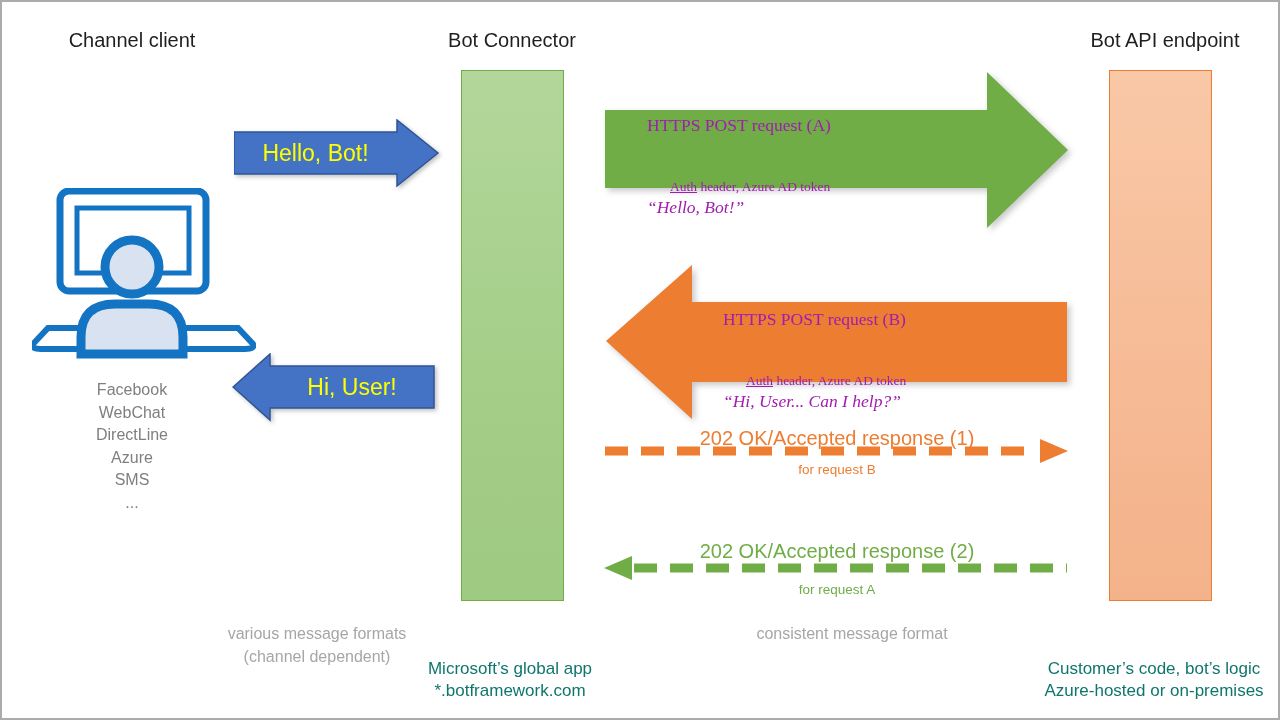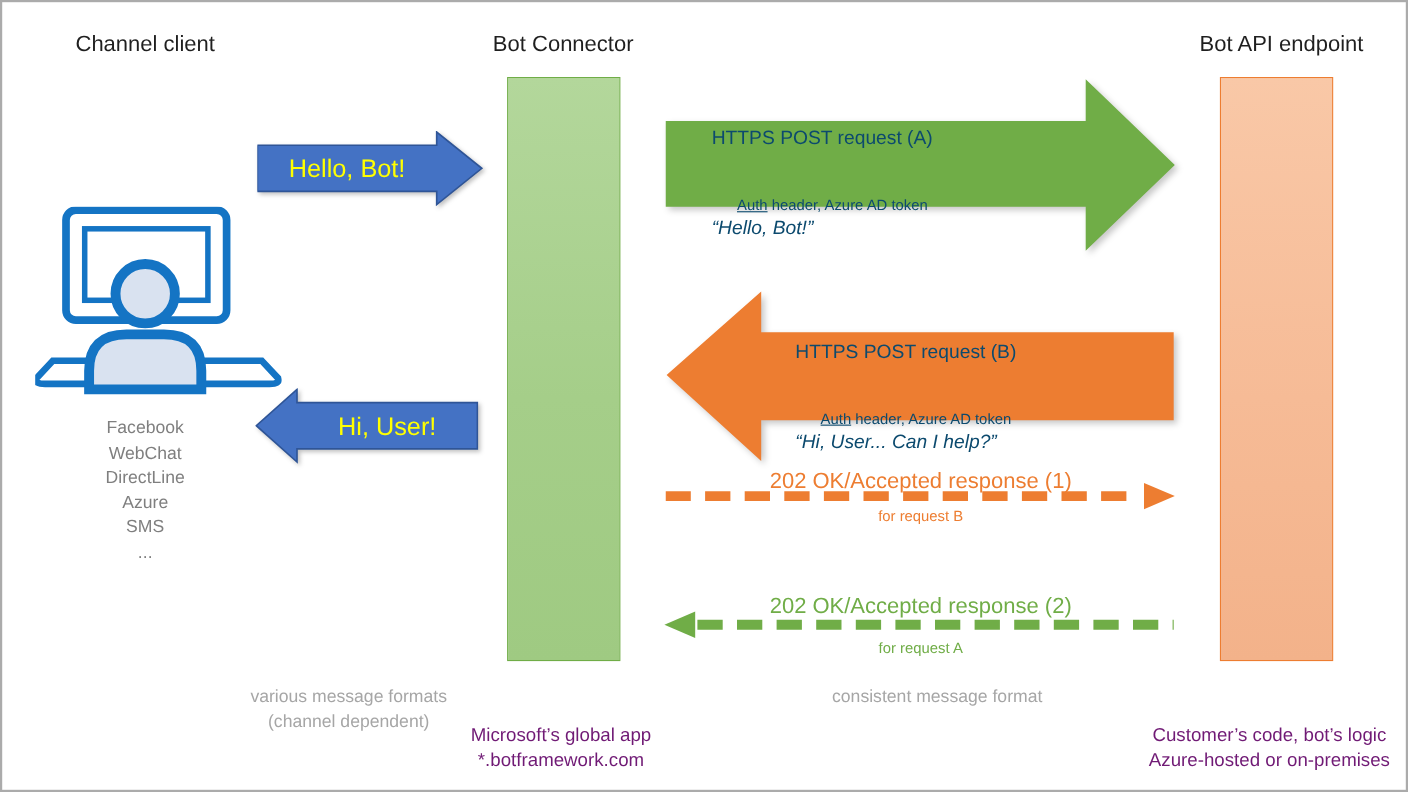--- a/index.html
+++ b/index.html
@@ -25,42 +25,42 @@
   
   .blue-arrow { filter:drop-shadow(2px 2px 2px rgba(0,0,0,0.25)); }
   .blue-arrow polygon { fill:#4472C4; stroke:#2F5597; stroke-width:1.5; }
   .blue-arrow-label { position:absolute; color:#FFFF00; font-size:23px;
                       display:flex; align-items:center; justify-content:center; }
 
   
   .big-arrow { filter:drop-shadow(3px 3px 3px rgba(0,0,0,0.22)); }
   .big-arrow.green polygon  { fill:#70AD47; }
   .big-arrow.orange polygon { fill:#ED7D31; }
-  .big-arrow-text { position:absolute; color:#0c4a6e; }
+  .big-arrow-text { position:absolute; color:#a21caf;font-family:Liberation Serif, serif; }
   .big-arrow-text .l1 { font-size:17.5px; line-height:22px; }
   .big-arrow-text .l2 { font-size:13.5px; line-height:19px; margin-left:23px;margin-top:41px; }
   .big-arrow-text .l2 .auth { text-decoration:underline; }
   .big-arrow-text .l3 { font-size:17.5px; line-height:23px; font-style:italic; }
 
   
   .dash-line { stroke-width:9; stroke-dasharray:23 13; fill:none; }
   .dash-label  { position:absolute; width:464px; text-align:center; font-size:20px; }
   .dash-sub    { position:absolute; width:464px; text-align:center; font-size:13.5px; }
   .orange-txt { color:#ED7D31; }
   .green-txt  { color:#70AD47; }
 
   
   .channels { position:absolute; left:55px; top:377px; width:150px;
               text-align:center; font-size:16px; line-height:22.5px; color:#7F7F7F; }
 
   
   .cap-gray  { position:absolute; text-align:center; font-size:16px;
                line-height:23px; color:#A6A6A6; }
   .cap-dark  { position:absolute; text-align:center; font-size:17px;
-               line-height:22px; color:#701a75; }
+               line-height:22px; color:#0f766e; }
 
   
   .person-icon .stroke { stroke:#1474C4; }
 </style>
 </head>
 <body>
 
 <div class="stage">
 
   <div class="hdr" style="left:410px;">Bot Connector</div>

